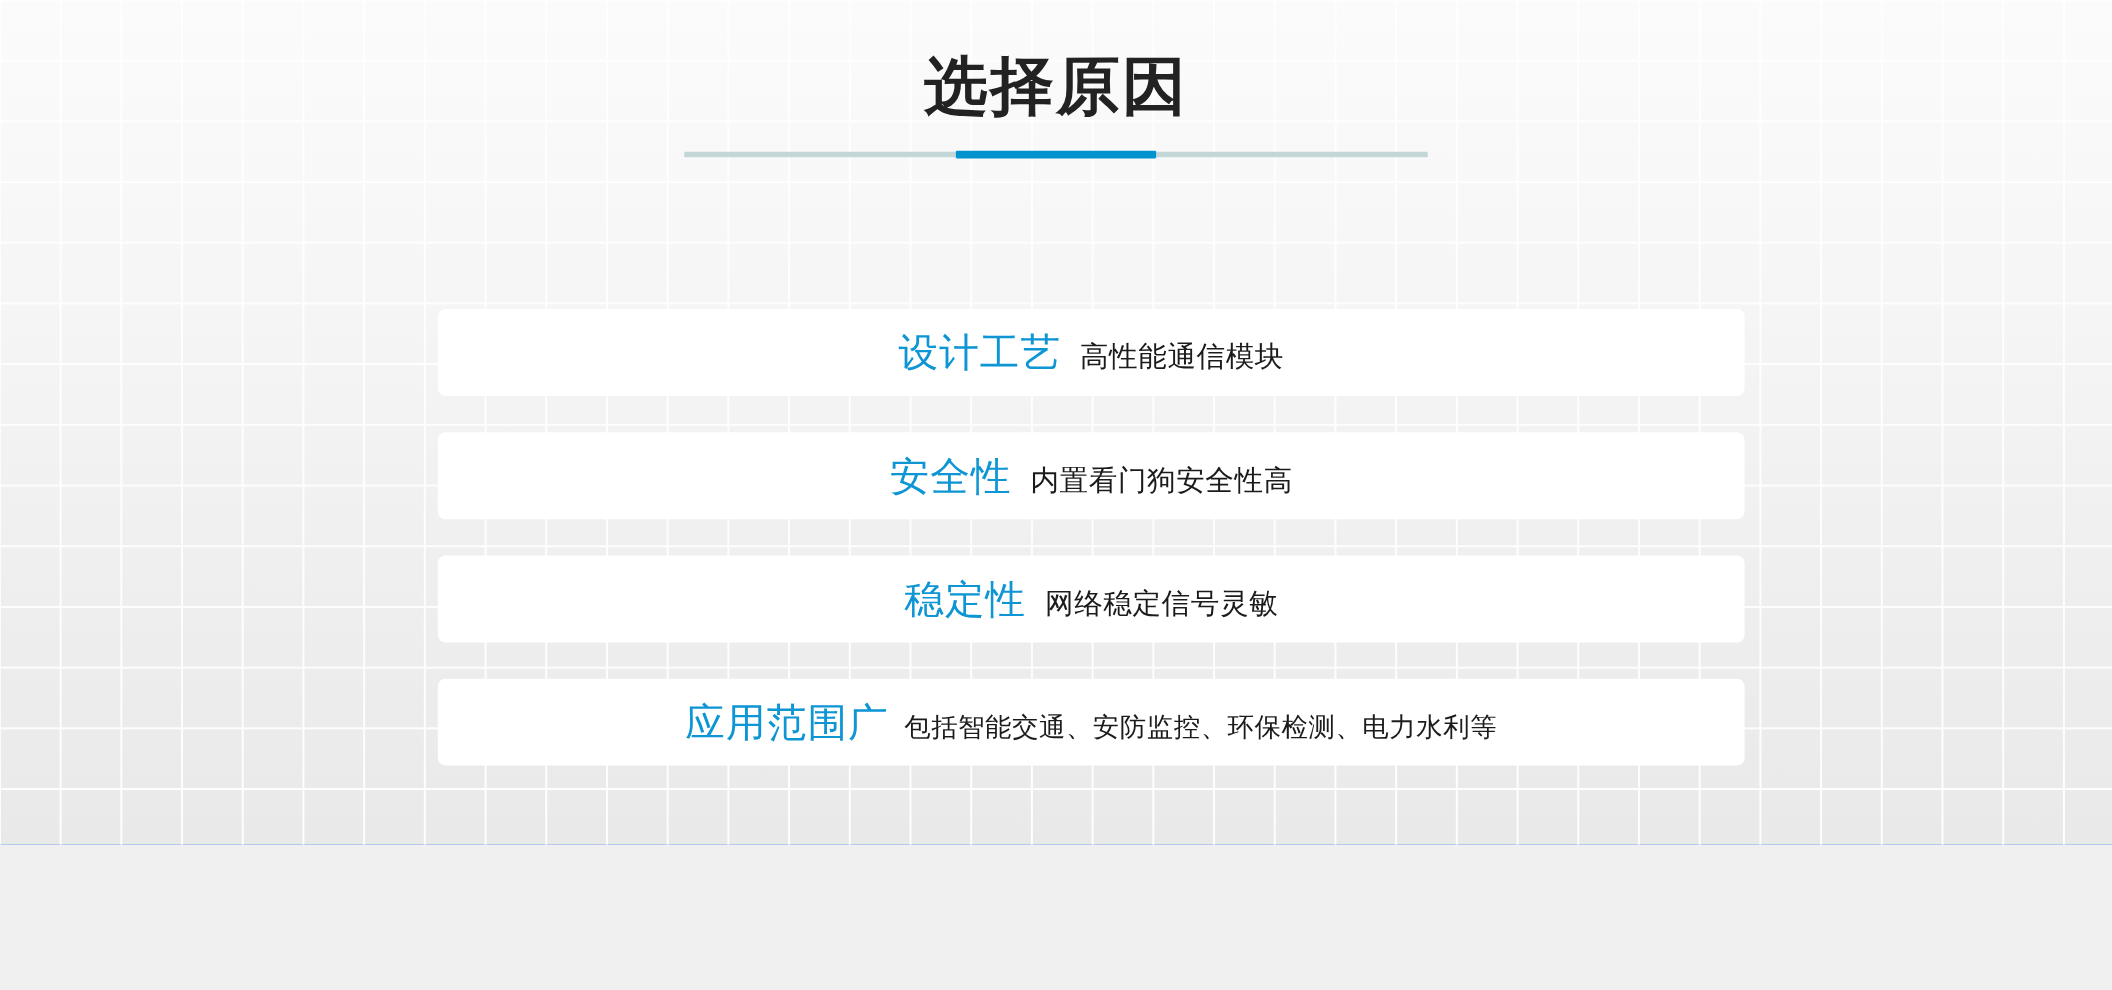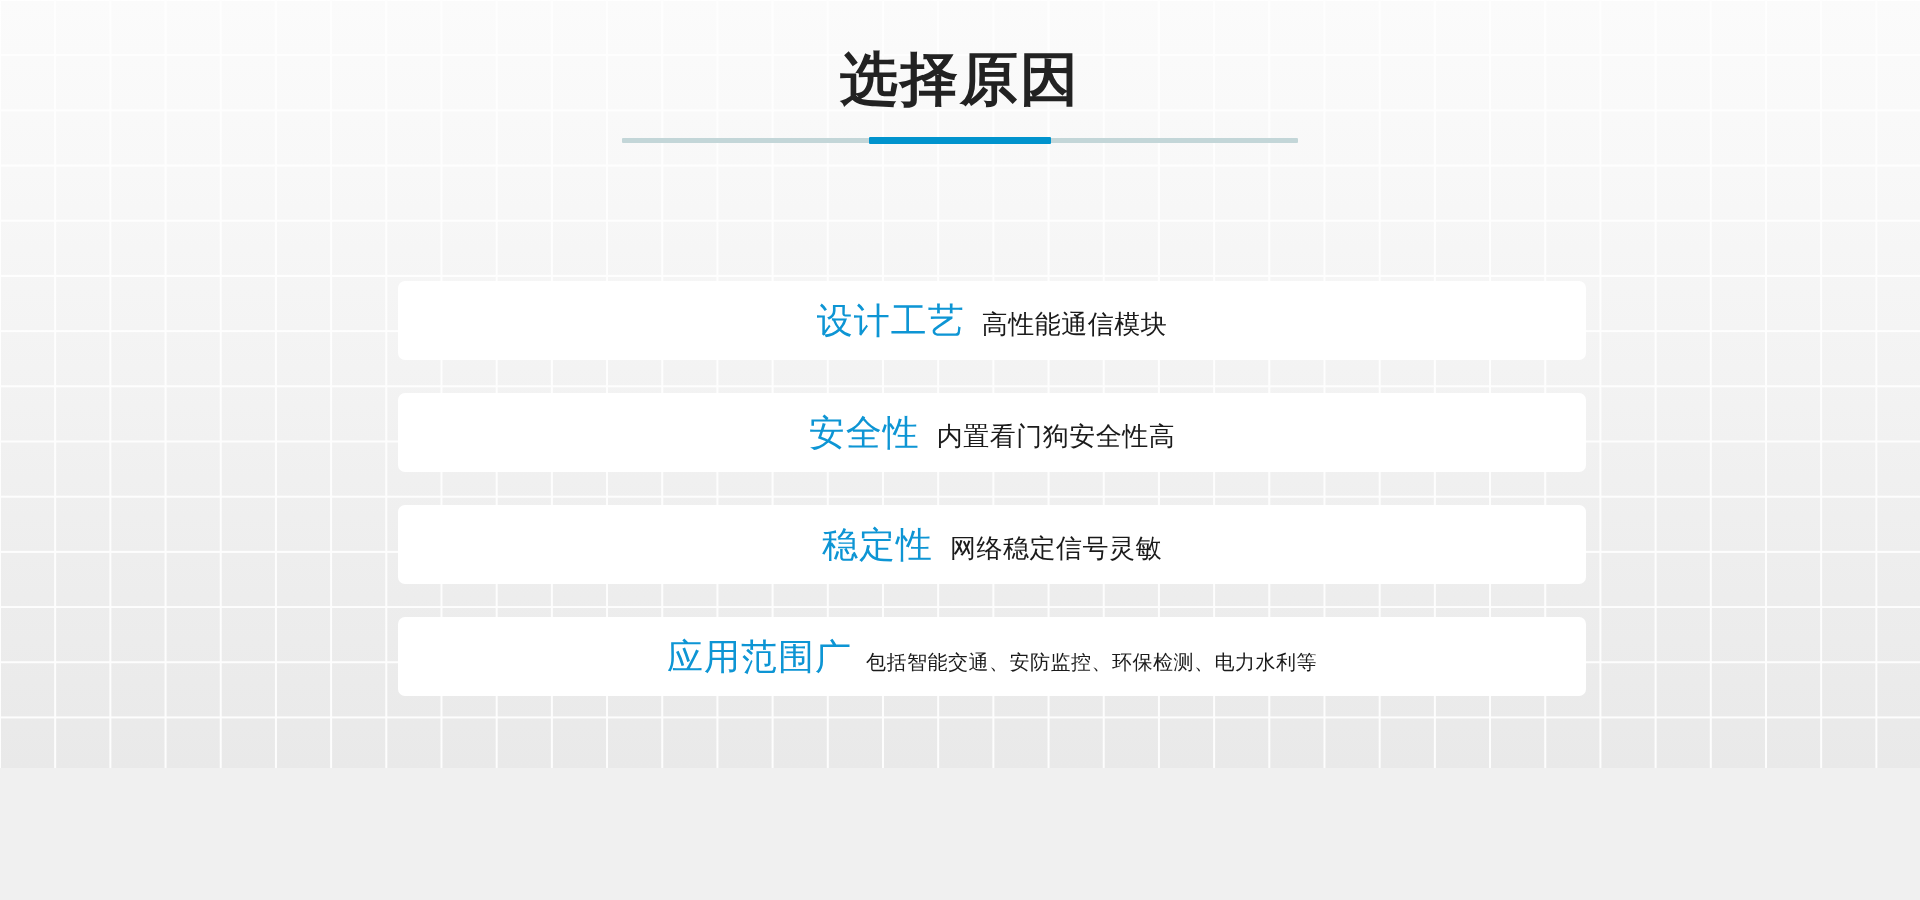--- a/index.html
+++ b/index.html
@@ -122,21 +122,21 @@
   .card-desc {
     color: #1b1b1b;
     font-size: 26px;
     line-height: 1;
     letter-spacing: 0.5px;
     margin-left: 17px;
   }
 
   
   .reason-card.wide .card-desc {
-    font-size: 20px;
+    font-size: 24px;
     margin-left: 14px;
   }
 </style>
 </head>
 <body>
 
 <div class="page">
 
   <div class="bg-gradient"></div>
   <div class="bg-grid"></div>

